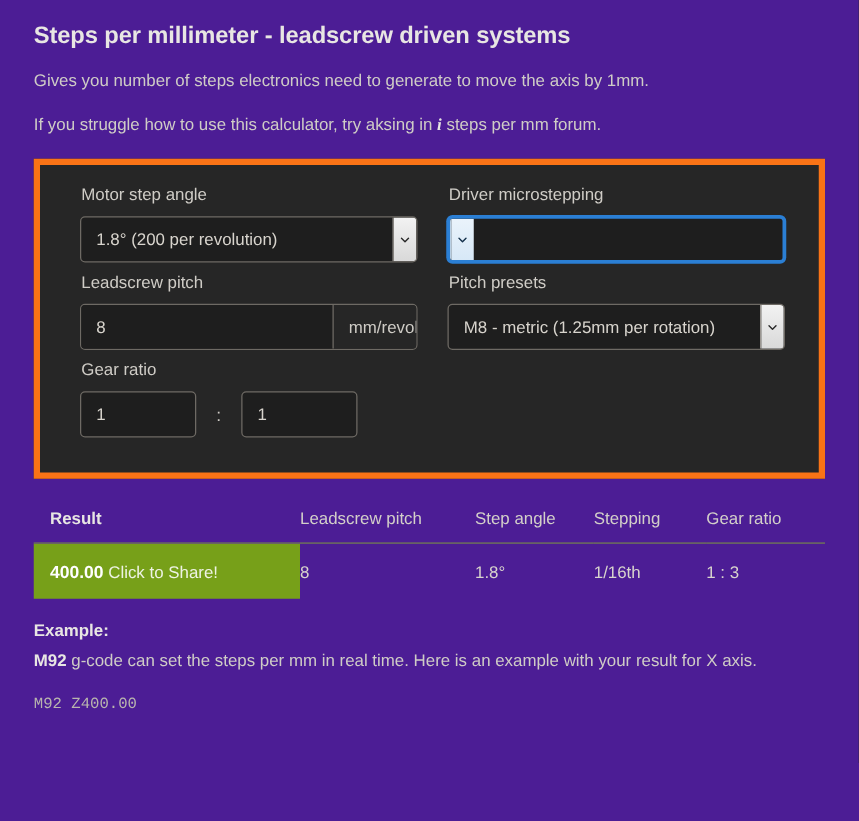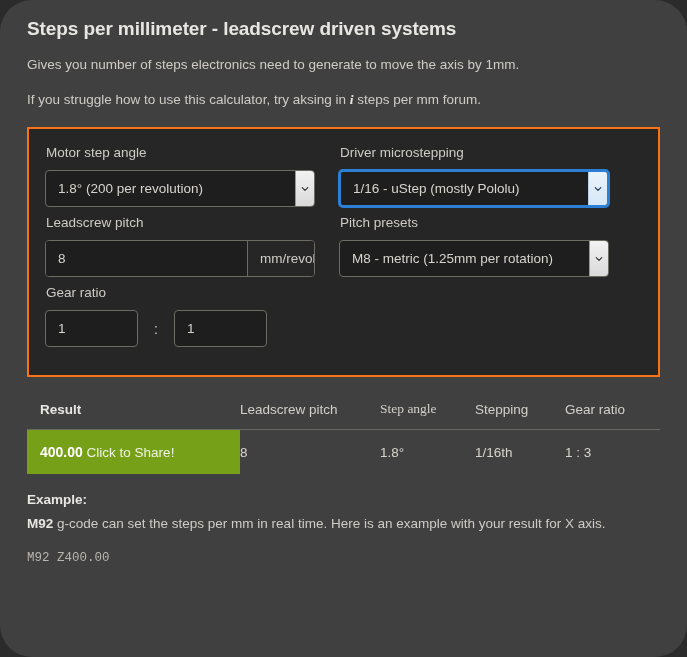--- a/index.html
+++ b/index.html
@@ -11,22 +11,21 @@
     height: 657px;
     overflow: hidden;
     font-family: "Liberation Sans", sans-serif;
     color: #d4d0c8;
   }
 
   .page {
     width: 687px;
     height: 657px;
     padding: 18px 27px 0 27px;
-    background: #404040;
-    border-radius: 32px;
+    background: #4c1d95;
   }
 
   
   .title {
     font-size: 19px;
     font-weight: bold;
     color: #e8e6e3;
     margin: 0 0 16px 0;
     letter-spacing: -0.1px;
   }
@@ -40,23 +39,23 @@
   .info-i {
     font-weight: bold;
     font-style: italic;
     color: #e8e6e3;
     font-family: "Liberation Serif", serif;
     font-size: 13.5px;
   }
 
   
   .panel {
-    border: 2px solid #f97316;
+    border: 5px solid #f97316;
     background: #262626;
-    padding: 16px 18px 20px 16px;
+    padding: 16px 18px 20px 32px;
     margin-bottom: 16px;
   }
   .row {
     display: flex;
     gap: 24px;
     margin-bottom: 8px;
   }
   .col { width: 270px; flex: 0 0 270px; }
 
   .fld-label {
@@ -201,21 +200,21 @@
   .result-val {
     font-weight: bold;
     color: #ffffff;
     font-size: 14px;
   }
   .result-share {
     color: #eef3e3;
     font-size: 13.5px;
   }
   .c-pitch { width: 140px; }
-  .c-angle { width: 95px; font-family: Liberation Serif, serif; }
+  .c-angle { width: 95px; }
   .c-step  { width: 90px; }
   .c-gear  { width: 95px; }
 
   
   .example-wrap { margin-top: 18px; }
   .ex-title {
     font-size: 13.5px;
     font-weight: bold;
     color: #e8e6e3;
     margin: 18px 0 7px 0;
@@ -257,21 +256,20 @@
           <span class="arrow-btn">
             <svg class="chev" viewBox="0 0 10 10">
                 <path d="M1.5 3.2 L5 6.8 L8.5 3.2" fill="none" stroke="#2c2c2c" stroke-width="1.4" stroke-linecap="round" stroke-linejoin="round"></path>
               </svg>
           </span>
         </div>
       </div>
       <div class="col">
         <label class="fld-label">Driver microstepping</label>
         <div class="select focused">
-          <span class="sel-text">1/16 - uStep (mostly Pololu)</span>
           <span class="arrow-btn">
             <svg class="chev" viewBox="0 0 10 10">
                 <path d="M1.5 3.2 L5 6.8 L8.5 3.2" fill="none" stroke="#17334d" stroke-width="1.4" stroke-linecap="round" stroke-linejoin="round"></path>
               </svg>
           </span>
         </div>
       </div>
     </div>
 
     <div class="row">

